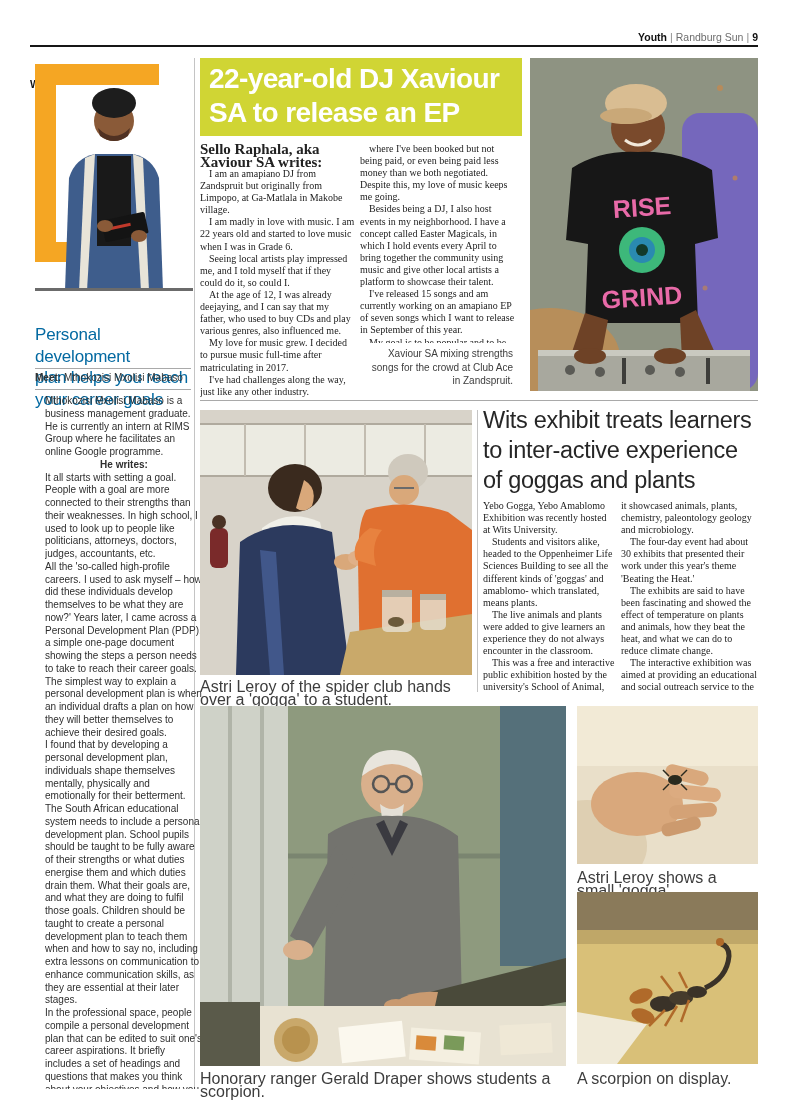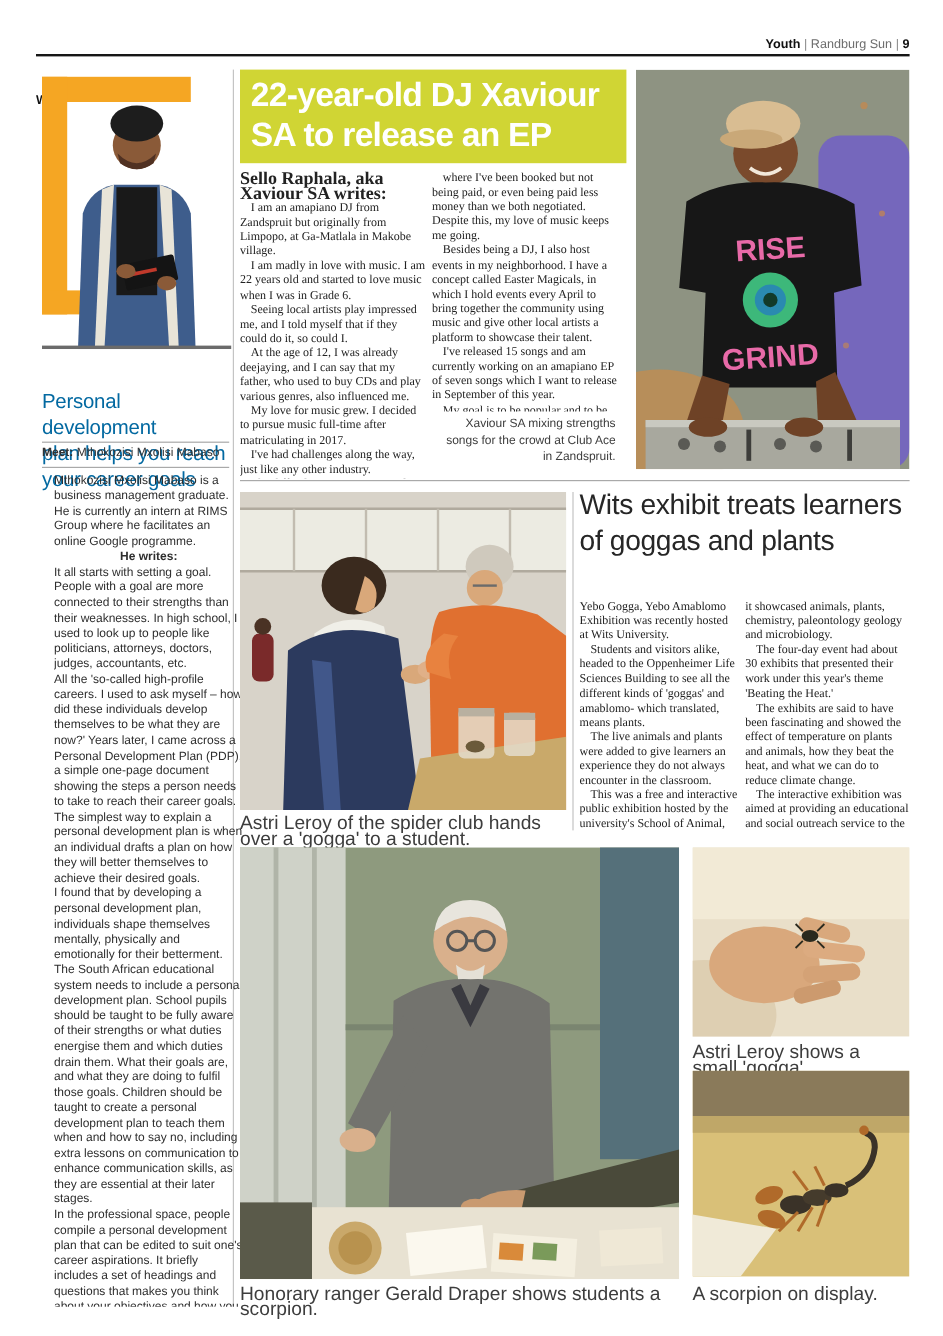--- a/index.html
+++ b/index.html
@@ -202,20 +202,21 @@
       <rect x="182" y="180" width="30" height="7" fill="#b8b0a0"></rect>
       <rect x="220" y="184" width="26" height="36" rx="5" fill="#e4ddcc" opacity="0.85"></rect>
       <rect x="220" y="184" width="26" height="6" fill="#b8b0a0"></rect>
       <ellipse cx="196" cy="212" rx="8" ry="5" fill="#6b5a3a"></ellipse>
     </svg>
   </div>
   <div class="abs cap" style="left:200px;top:681px;width:280px;">Astri Leroy of the spider club hands over a 'gogga' to a student.</div>
 
   <div class="abs wits-head">
     <div>Wits exhibit treats learners</div>
+    <div>to  inter-active experience</div>
     <div>of goggas and plants</div>
   </div>
   <div class="abs serifcol wits-col1">
     <p class="noind">Yebo Gogga, Yebo Amablomo Exhibition was recently hosted at Wits University.</p>
     <p>Students and visitors alike, headed to the Oppenheimer Life Sciences Building to see all the different kinds of 'goggas' and amablomo- which translated, means plants.</p>
     <p>The live animals and plants were added to give learners an experience they do not always encounter in the classroom.</p>
     <p>This was a free and interactive public exhibition hosted by the university's School of Animal, Plant and Environmental Sciences.</p>
 
   </div>
   <div class="abs serifcol wits-col2">

